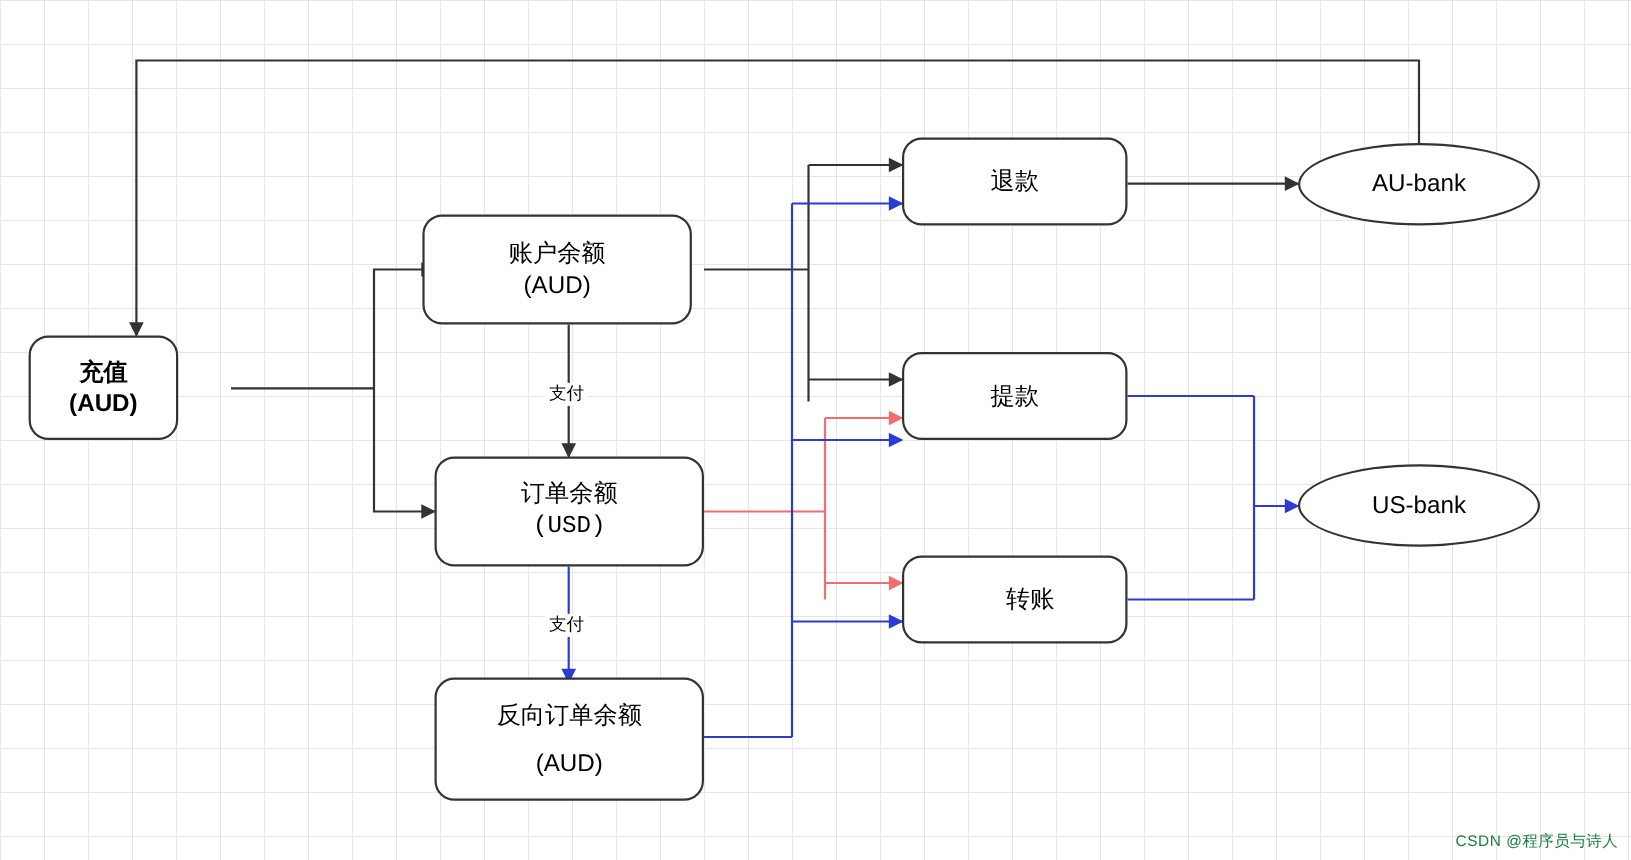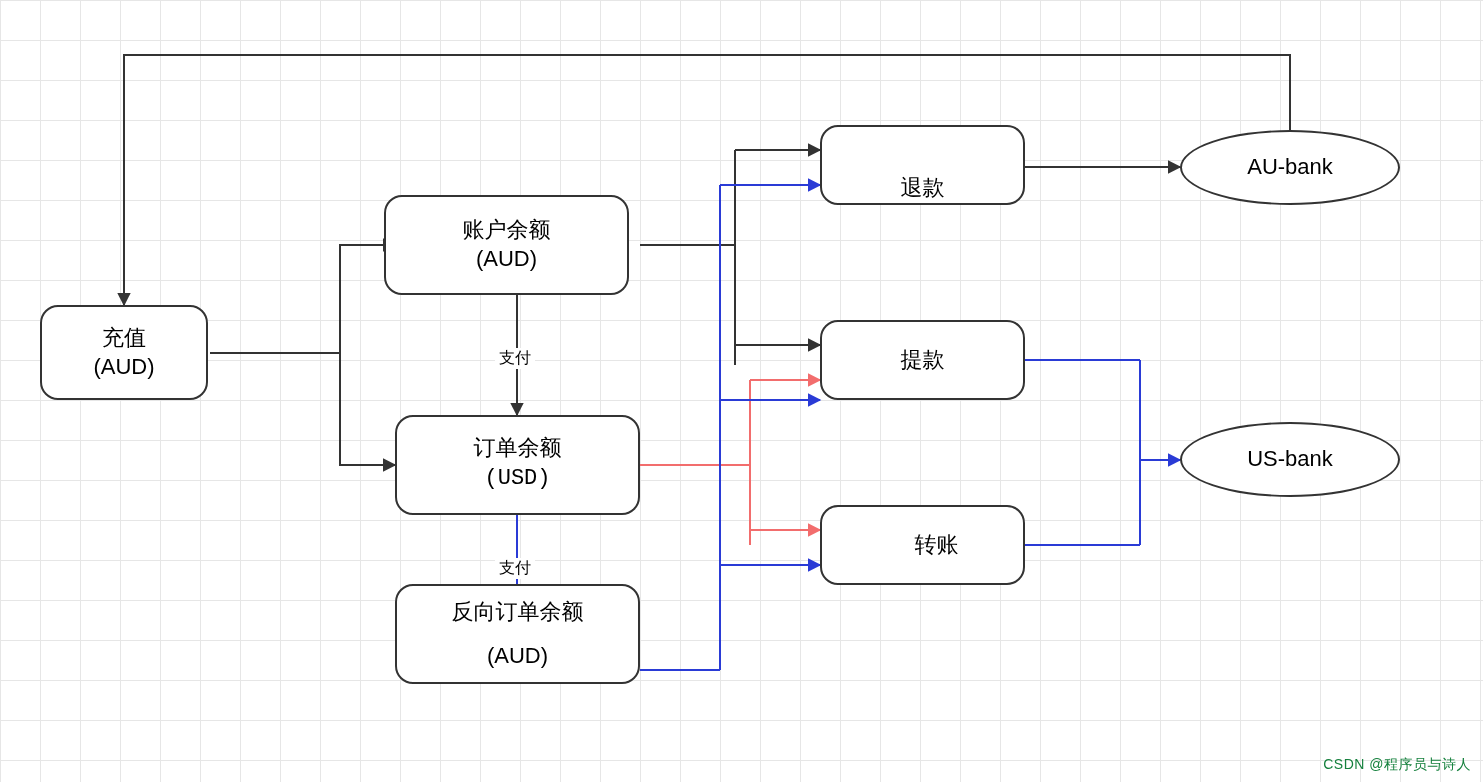--- a/index.html
+++ b/index.html
@@ -110,41 +110,41 @@
   <path d="M720,565 L820,565" fill="none" stroke="#2a3bd6" stroke-width="2" marker-end="url(#arr-blue)"></path>
 
   <path d="M1025,167 L1180,167" fill="none" stroke="#333" stroke-width="2" marker-end="url(#arr-black)"></path>
 
   <path d="M1025,360 L1140,360" fill="none" stroke="#2a3bd6" stroke-width="2"></path>
   <path d="M1025,545 L1140,545" fill="none" stroke="#2a3bd6" stroke-width="2"></path>
   <path d="M1140,360 L1140,545" fill="none" stroke="#2a3bd6" stroke-width="2"></path>
   <path d="M1140,460 L1180,460" fill="none" stroke="#2a3bd6" stroke-width="2" marker-end="url(#arr-blue)"></path>
 </svg>
 
-<div class="node" style="left:40px; top:305px; width:168px; height:95px;">
+<div class="node" style="left:26px; top:305px; width:136px; height:95px;font-weight:bold;">
   <span>充值</span>
   <span>(AUD)</span>
 </div>
 
 <div class="node" style="left:384px; top:195px; width:245px; height:100px;">
   <span>账户余额</span>
   <span>(AUD)</span>
 </div>
 
 <div class="node" style="left:395px; top:415px; width:245px; height:100px;font-family:Liberation Mono, monospace;">
   <span>订单余额</span>
   <span>(USD)</span>
 </div>
 
-<div class="node" style="left:395px; top:584px; width:245px; height:100px;gap:15px;">
+<div class="node" style="left:395px; top:616px; width:245px; height:112px;gap:15px;">
   <span>反向订单余额</span>
   <span>(AUD)</span>
 </div>
 
-<div class="node" style="left:820px; top:125px; width:205px; height:80px;justify-content:flex-end;">
+<div class="node" style="left:820px; top:125px; width:205px; height:80px;">
   <span>退款</span>
 </div>
 
 <div class="node" style="left:820px; top:320px; width:205px; height:80px;">
   <span>提款</span>
 </div>
 
 <div class="node" style="left:820px; top:505px; width:205px; height:80px;padding-left:28px;">
   <span>转账</span>
 </div>

